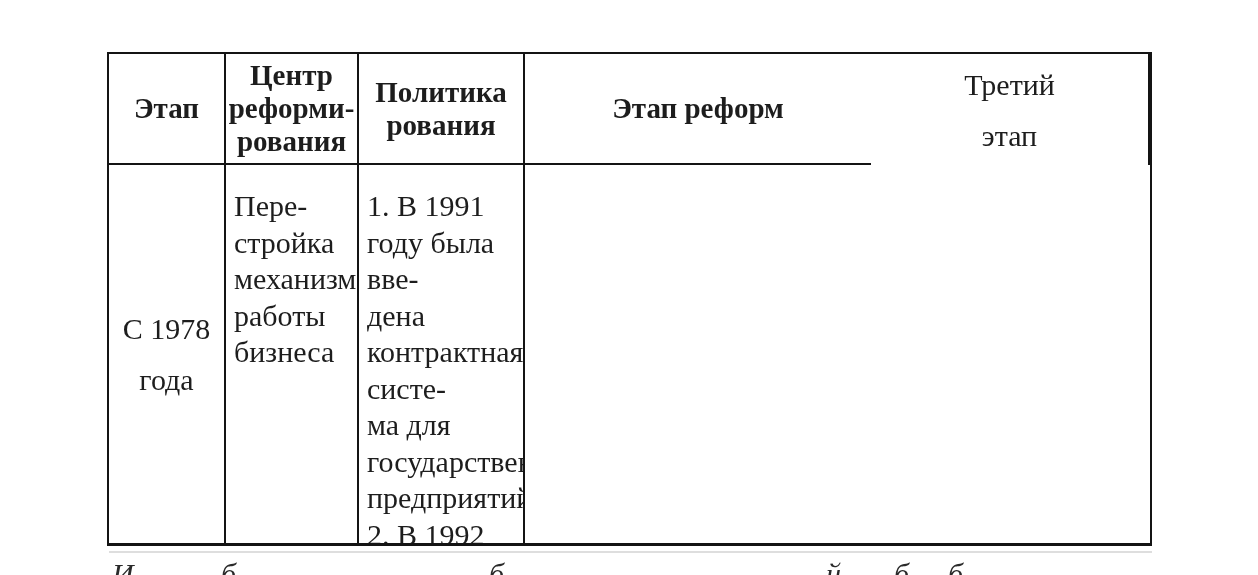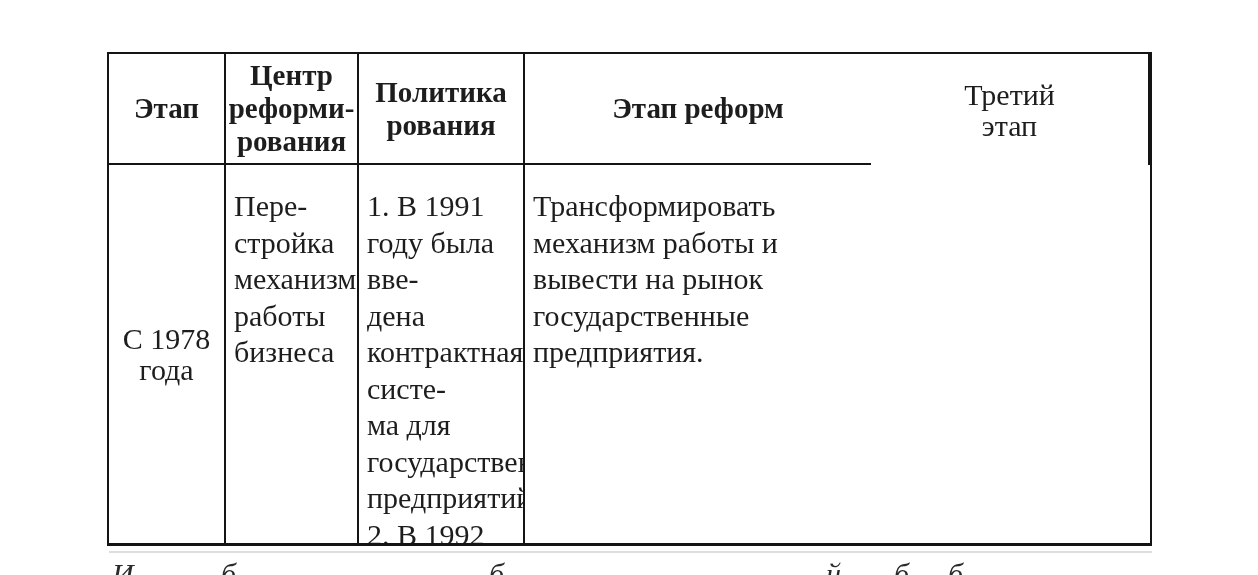--- a/index.html
+++ b/index.html
@@ -27,21 +27,21 @@
   .cell.last { border-right:none; }
   .head {
     border-bottom:2px solid #141414;
     font-weight:bold; font-size:29px; line-height:33px;
     display:flex; align-items:center; justify-content:center;
     text-align:center; white-space:pre-line;
     padding:0 20px;
   }
   .mid {
     display:flex; align-items:center; justify-content:center;
-    text-align:center; font-size:30px; line-height:31px; white-space:pre-line;
+    text-align:center; font-size:30px; line-height:51px; white-space:pre-line;
   }
   .top {
     font-size:30px; line-height:36.5px; white-space:pre-line;
     padding:23px 6px 0 8px;
   }
   .footer-clip {
     position:absolute; left:0; top:557px; width:1258px; height:18px;
     overflow:hidden;
   }
   .fragment {
@@ -75,25 +75,20 @@
 бизнеса</div>
     <div class="cell top">1. В 1991 году была вве-
 дена контрактная систе-
 ма для государственных
 предприятий.
 2. В 1992 году была
 активно проведена
 реформа акционерного
 капитала государствен-
 ных предприятий.</div>
-    <div class="cell top last">Трансформировать
-механизм работы и
-вывести на рынок
-государственные
-предприятия.</div>
 
   </div>
 
   <div class="footer-clip">
       <span class="fragment" style="left: 112px;">И</span>
       <span class="fragment" style="left: 221px;">б</span>
       <span class="fragment" style="left: 489px;">б</span>
       <span class="fragment" style="left: 826px;">й</span>
       <span class="fragment" style="left: 894px;">б</span>
       <span class="fragment" style="left: 948px;">б</span>

